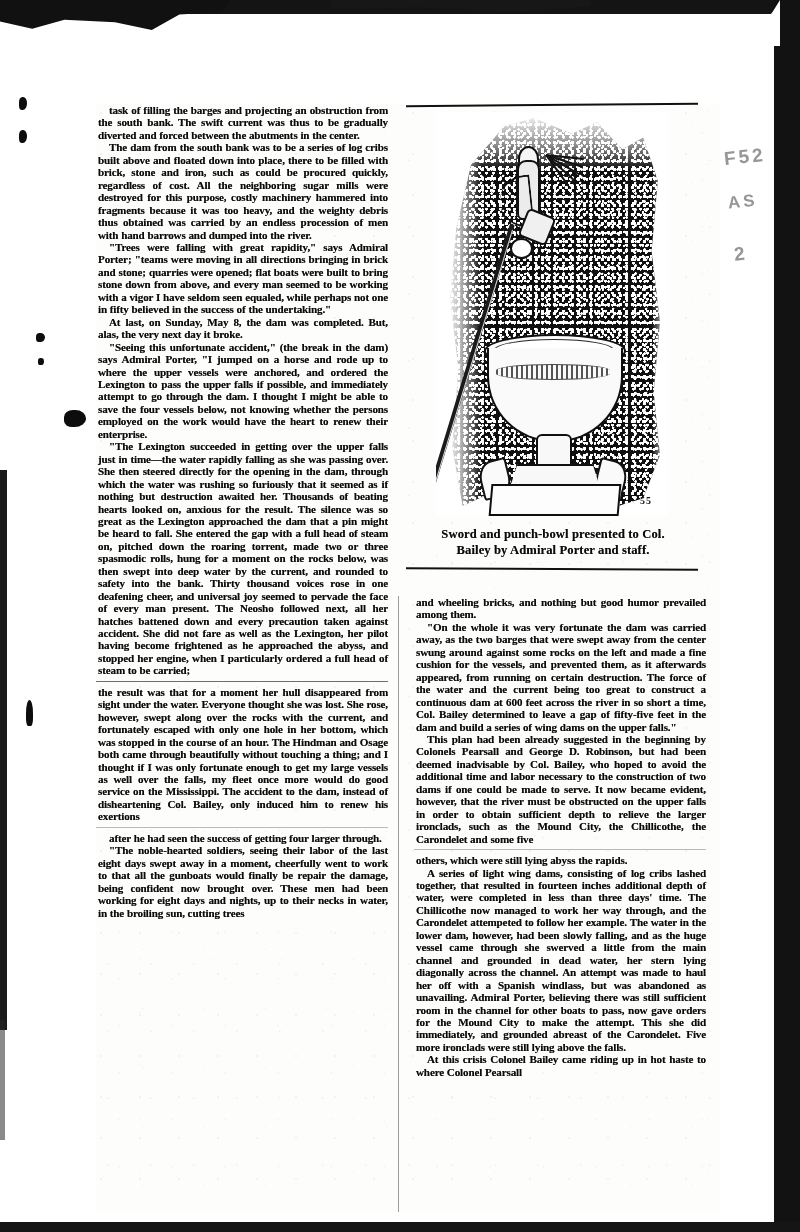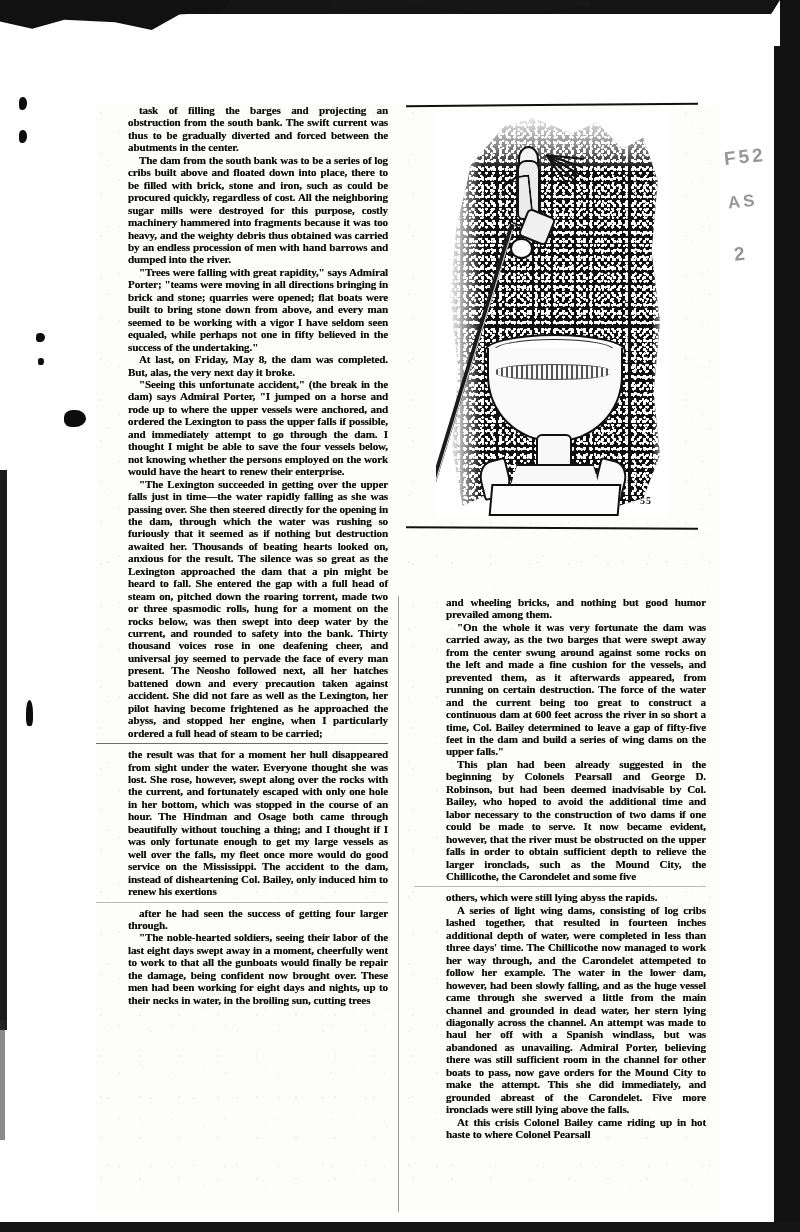--- a/index.html
+++ b/index.html
@@ -89,21 +89,21 @@
     text-indent:11px;
     margin:0;
     letter-spacing:-.15px;
     word-spacing:.2px;
     -webkit-font-smoothing:none;
     text-shadow:0 0 .45px rgba(0,0,0,.55);
   }
   .para.noind{text-indent:0;}
 
   
-  .piece{position:relative;margin-left:30px;}
+  .piece{position:relative;}
 
   
   .seam{
     position:relative;height:7px;margin:1px 0 1px 0;
   }
   .seam:before{
     content:"";position:absolute;left:-2px;right:0;top:3px;height:1px;
     background:#b9b9b9;
   }
   .seam.dark:before{background:#6e6e6e;height:1px;}
@@ -291,21 +291,21 @@
   <div id="clipping">
 
     <div class="gutter-rule"></div>
 
     <div class="col" id="col-left">
 
       <div class="piece">
         <p class="para">task of filling the barges and projecting an obstruction from the south bank. The swift current was thus to be gradually diverted and forced between the abutments in the center.</p>
         <p class="para">The dam from the south bank was to be a series of log cribs built above and floated down into place, there to be filled with brick, stone and iron, such as could be procured quickly, regardless of cost. All the neighboring sugar mills were destroyed for this purpose, costly machinery hammered into fragments because it was too heavy, and the weighty debris thus obtained was carried by an endless procession of men with hand barrows and dumped into the river.</p>
         <p class="para">"Trees were falling with great rapidity," says Admiral Porter; "teams were moving in all directions bringing in brick and stone; quarries were opened; flat boats were built to bring stone down from above, and every man seemed to be working with a vigor I have seldom seen equaled, while perhaps not one in fifty believed in the success of the undertaking."</p>
-        <p class="para">At last, on Friday, May 8, the dam was completed. But, alas, the very next day it broke.</p>
+        <p class="para">At last, on Sunday, May 8, the dam was completed. But, alas, the very next day it broke.</p>
         <p class="para">"Seeing this unfortunate accident," (the break in the dam) says Admiral Porter, "I jumped on a horse and rode up to where the upper vessels were anchored, and ordered the Lexington to pass the upper falls if possible, and immediately attempt to go through the dam. I thought I might be able to save the four vessels below, not knowing whether the persons employed on the work would have the heart to renew their enterprise.</p>
         <p class="para">"The Lexington succeeded in getting over the upper falls just in time—the water rapidly falling as she was passing over. She then steered directly for the opening in the dam, through which the water was rushing so furiously that it seemed as if nothing but destruction awaited her. Thousands of beating hearts looked on, anxious for the result. The silence was so great as the Lexington approached the dam that a pin might be heard to fall. She entered the gap with a full head of steam on, pitched down the roaring torrent, made two or three spasmodic rolls, hung for a moment on the rocks below, was then swept into deep water by the current, and rounded to safety into the bank. Thirty thousand voices rose in one deafening cheer, and universal joy seemed to pervade the face of every man present. The Neosho followed next, all her hatches battened down and every precaution taken against accident. She did not fare as well as the Lexington, her pilot having become frightened as he approached the abyss, and stopped her engine, when I particularly ordered a full head of steam to be carried;</p>
       </div>
 
       <div class="seam dark"></div>
 
       <div class="piece">
         <p class="para noind">the result was that for a moment her hull disappeared from sight under the water. Everyone thought she was lost. She rose, however, swept along over the rocks with the current, and fortunately escaped with only one hole in her bottom, which was stopped in the course of an hour. The Hindman and Osage both came through beautifully without touching a thing; and I thought if I was only fortunate enough to get my large vessels as well over the falls, my fleet once more would do good service on the Mississippi. The accident to the dam, instead of disheartening Col. Bailey, only induced him to renew his exertions</p>
       </div>
 
@@ -351,20 +351,21 @@
           <div class="bowl-handle-l"></div>
           <div class="bowl-handle-r"></div>
           <div class="bowl-stem"></div>
           <div class="bowl-foot"></div>
           <div class="bowl-plinth"></div>
         </div>
 
         <div class="plate-num">55</div>
       </div>
 
+      <div class="caption">Sword and punch-bowl presented to Col. Bailey by Admiral Porter and staff.</div>
 
       <div class="fig-rule-bottom"></div>
     </div>
 
     <div class="col" id="col-right" style="top:492px;">
       <div class="piece">
         <p class="para noind">and wheeling bricks, and nothing but good humor prevailed among them.</p>
         <p class="para">"On the whole it was very fortunate the dam was carried away, as the two barges that were swept away from the center swung around against some rocks on the left and made a fine cushion for the vessels, and prevented them, as it afterwards appeared, from running on certain destruction. The force of the water and the current being too great to construct a continuous dam at 600 feet across the river in so short a time, Col. Bailey determined to leave a gap of fifty-five feet in the dam and build a series of wing dams on the upper falls."</p>
         <p class="para">This plan had been already suggested in the beginning by Colonels Pearsall and George D. Robinson, but had been deemed inadvisable by Col. Bailey, who hoped to avoid the additional time and labor necessary to the construction of two dams if one could be made to serve. It now became evident, however, that the river must be obstructed on the upper falls in order to obtain sufficient depth to relieve the larger ironclads, such as the Mound City, the Chillicothe, the Carondelet and some five</p>
       </div>

